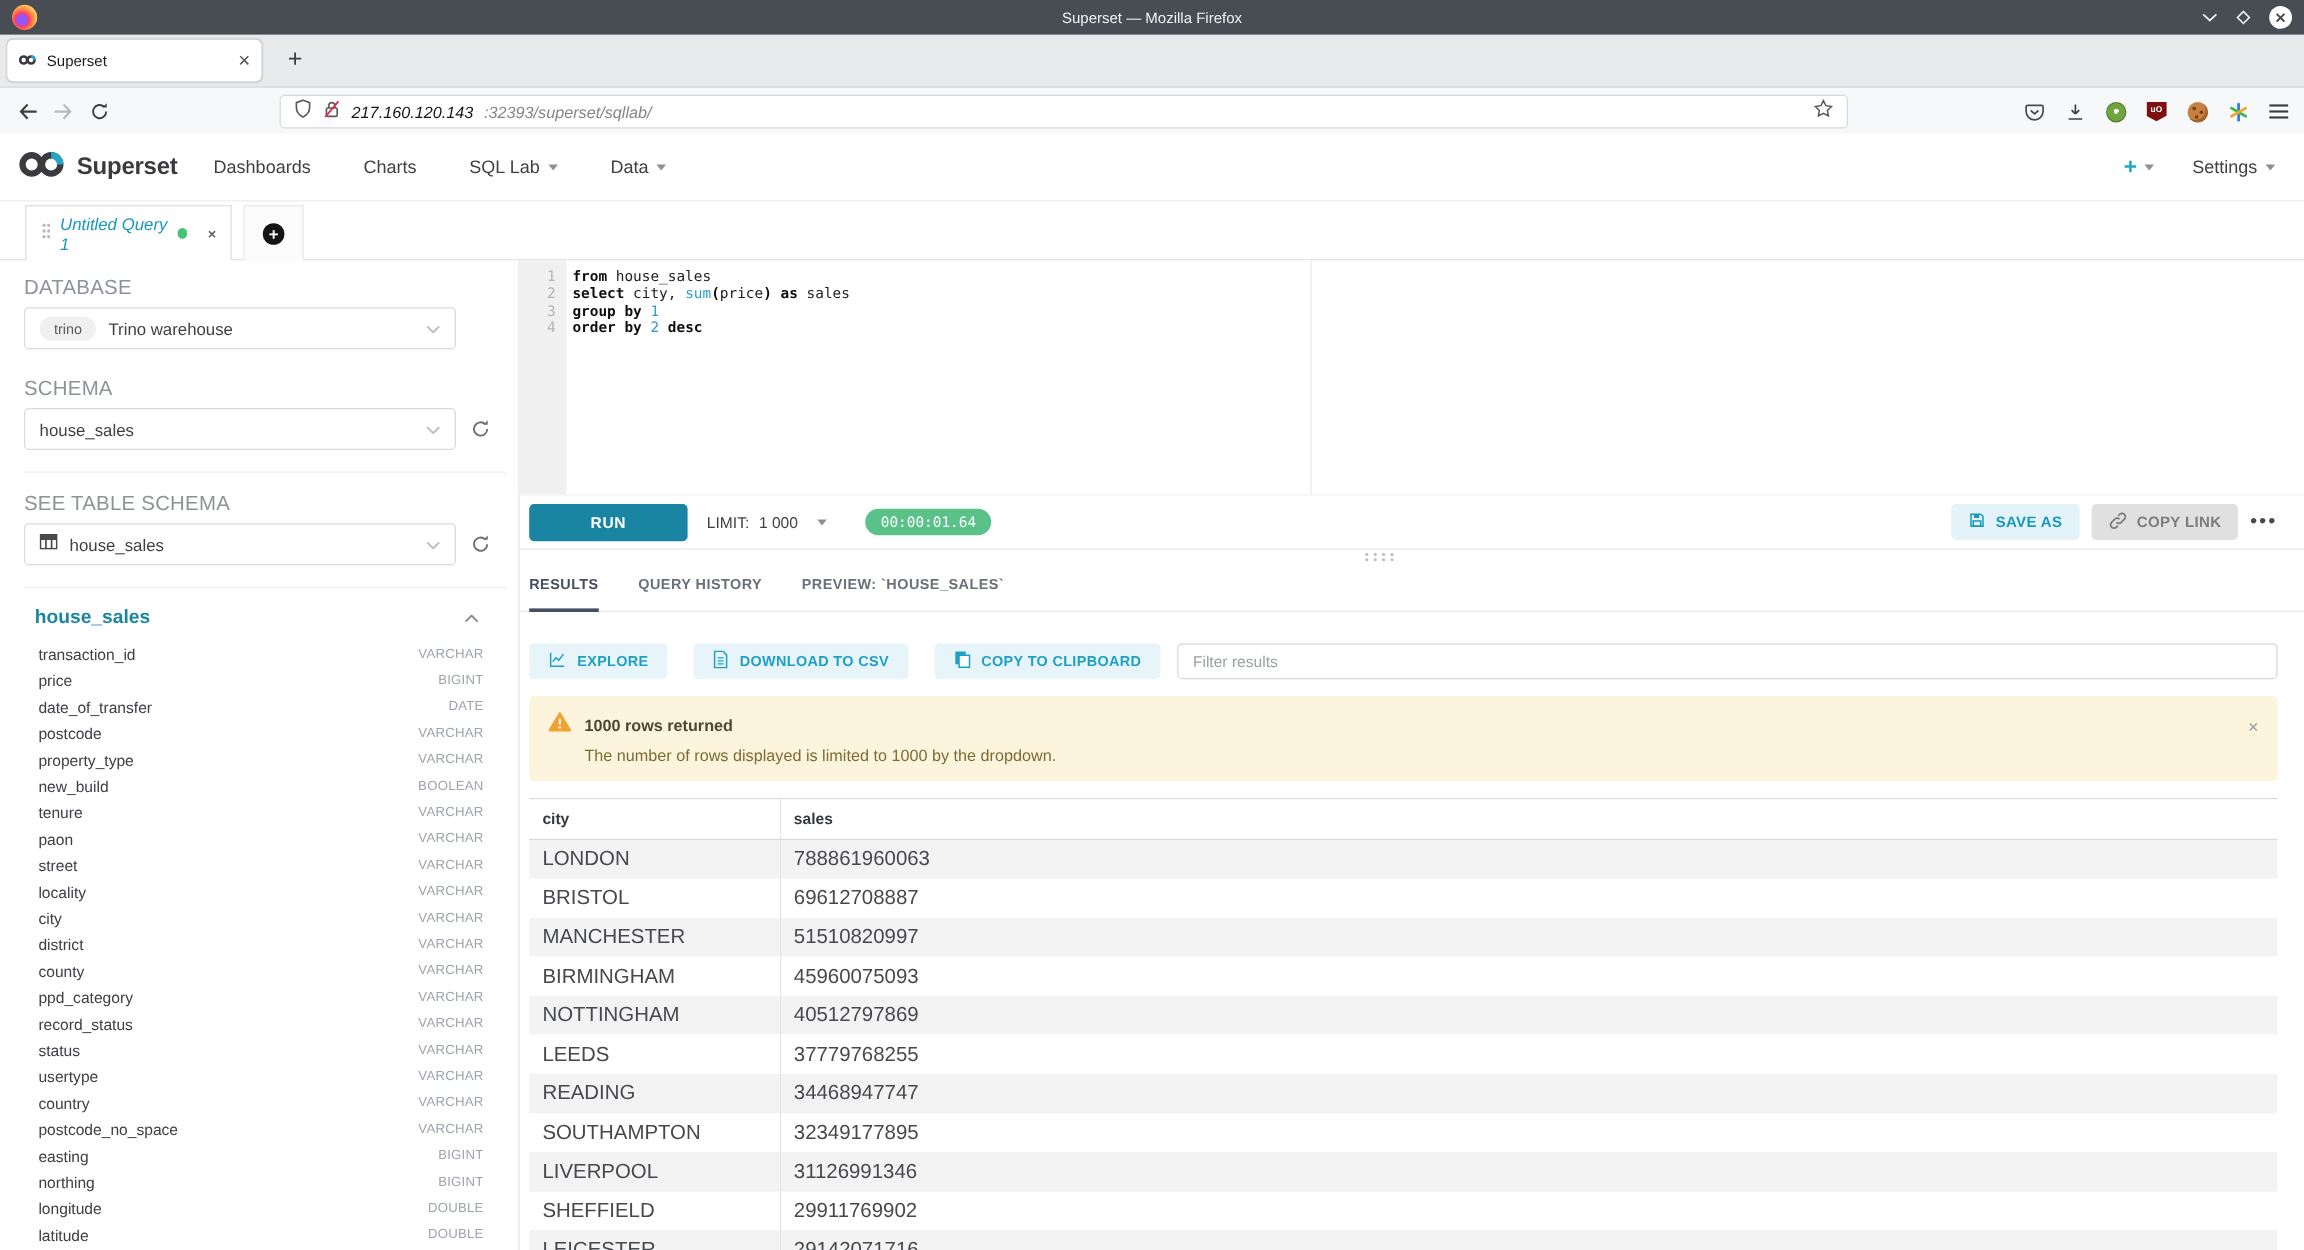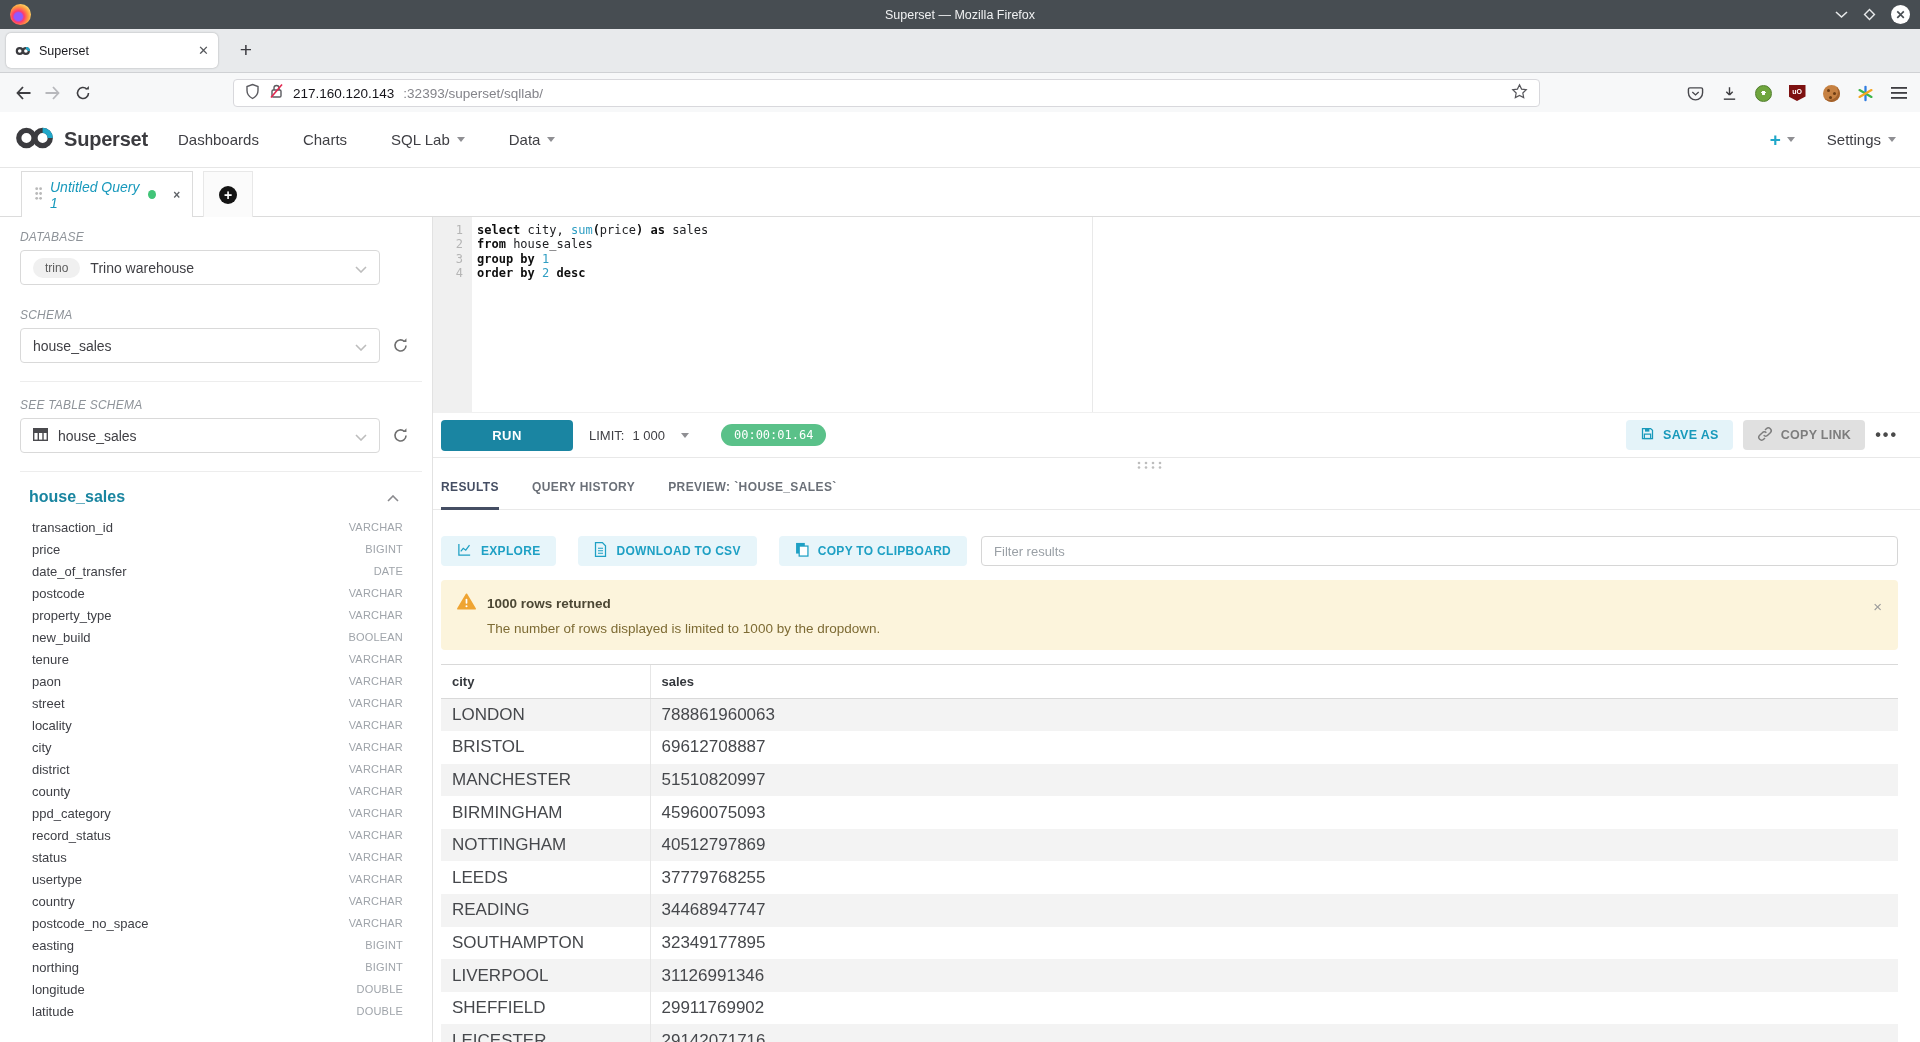--- a/index.html
+++ b/index.html
@@ -27,21 +27,21 @@
   #btab .bclose { color:#55575b; font-size:13px; }
   #newtab { position:absolute; left:232px; top:7px; width:28px; height:28px; border-radius:4px;
             display:flex; align-items:center; justify-content:center; color:#3c3c41; font-size:21px; font-weight:300;}
 
   #navrow { top:72px; left:0; right:0; height:40px; background:#f7f8f9; border-top:1px solid #cfd1d4;
             display:flex; align-items:center; }
   .navbtn { width:30px; height:30px; display:flex; align-items:center; justify-content:center; }
   #nav-back { margin-left:8px; } 
   #urlbar { position:absolute; left:233px; top:6px; width:1307px; height:28px; background:#fff;
             border:1px solid #d8d8dc; border-radius:4px; display:flex; align-items:center;
-            padding:0 11px; gap:9px; }
+            padding:0 11px; gap:9px;font-style:italic; }
   #urlbar .uhost { font-size:13.5px; color:#15141a; }
   #urlbar .upath { font-size:13.5px; color:#84848a; }
   #urlbar .ustar { margin-left:auto; }
   #toolicons { position:absolute; right:12px; top:5px; height:30px; display:flex; align-items:center; gap:16px; }
   .ticon { width:18px; height:18px; display:flex; align-items:center; justify-content:center; }
   .badger { width:17px; height:17px; border-radius:50%; background:radial-gradient(circle at 50% 45%, #fff 0 18%, #6fa53e 19%); border:1px solid #4f7d2b; }
   .ublock { width:17px; height:16px; background:#7d1111; clip-path:polygon(0 0,100% 0,100% 72%,50% 100%,0 72%);
             color:#fff; font-size:7px; font-weight:bold; display:flex; align-items:center; justify-content:center; padding-bottom:3px;}
   .cookie { width:17px; height:17px; border-radius:50%; background:#c68142;
             box-shadow:inset -2px -2px 0 #a3622c; position:relative; }
@@ -69,21 +69,21 @@
   #qtab .qdot { width:9px; height:9px; border-radius:50%; background:#41c478; }
   #qtab .qclose { margin-left:9px; color:#5f6368; font-size:12px; font-weight:bold; }
   #addtab { position:absolute; left:203px; top:3px; width:50px; height:46px; background:#fbfbfb;
             border:1px solid #e8e8e8; border-bottom:none; display:flex; align-items:center; justify-content:center; }
   #addtab .plusc { width:18px; height:18px; border-radius:50%; background:#141414; color:#fff;
                    display:flex; align-items:center; justify-content:center; font-size:14px; font-weight:bold; line-height:1; }
 
   
   #sidebar { top:217px; left:0; width:433px; bottom:0; background:#fff; border-right:1px solid #e2e2e2;
              padding-top:13px; }
-  .s-label { margin:0 0 6px 20px; font-size:12px; color:#8e9399; letter-spacing:.2px;font-style:italic; }
+  .s-label { margin:0 0 6px 20px; font-size:17px; color:#8e9399; letter-spacing:.2px; }
   .s-row { display:flex; align-items:center; margin-left:20px; }
   .s-select { width:360px; height:35px; border:1px solid #d9d9d9; border-radius:4px; background:#fff;
               display:flex; align-items:center; padding:0 12px; gap:10px;text-align:right; }
   .s-select .chev { margin-left:auto; }
   .pill { background:#f0f0f0; border-radius:11px; padding:3px 12px; font-size:12px; color:#5c5c5c; }
   .selval { font-size:14px; color:#3f3f44; }
   .refresh { margin-left:12px; display:flex; }
   .s-div { border-top:1px solid #ededed; margin:18px 10px 16px 20px; }
   #tbl-head { display:flex; align-items:center; justify-content:space-between; margin:0 33px 0 29px; }
   #tbl-head .tname { font-size:16px; font-weight:bold; color:#1985a0; }
@@ -490,22 +490,22 @@
 <div id="main" class="abs">
   <div id="editor">
     <div id="gutter">
         <div>1</div>
         <div>2</div>
         <div>3</div>
         <div>4</div>
       </div>
     <div id="code">
       <div id="printmargin"></div>
-    <div class="cline"><span class="tok-kw">select</span><span class="tok-pl"> city, </span><span class="tok-fn">sum</span><span class="tok-kw">(</span><span class="tok-pl">price</span><span class="tok-kw">)</span><span class="tok-pl"> </span><span class="tok-kw">as</span><span class="tok-pl"> sales</span></div>
-        <div class="cline"><span class="tok-kw">from</span><span class="tok-pl"> house_sales</span></div>
+    <div class="cline"><span class="tok-kw">from</span><span class="tok-pl"> house_sales</span></div>
+        <div class="cline"><span class="tok-kw">select</span><span class="tok-pl"> city, </span><span class="tok-fn">sum</span><span class="tok-kw">(</span><span class="tok-pl">price</span><span class="tok-kw">)</span><span class="tok-pl"> </span><span class="tok-kw">as</span><span class="tok-pl"> sales</span></div>
         <div class="cline"><span class="tok-kw">group by</span><span class="tok-pl"> </span><span class="tok-num">1</span></div>
         <div class="cline"><span class="tok-kw">order by</span><span class="tok-pl"> </span><span class="tok-num">2</span><span class="tok-pl"> </span><span class="tok-kw">desc</span></div>
       </div>
   </div>
 
   <div id="etoolbar">
     <button id="run-btn">RUN</button>
     <div id="limit-group">
       <span>LIMIT:</span>
       <span>1 000</span>

